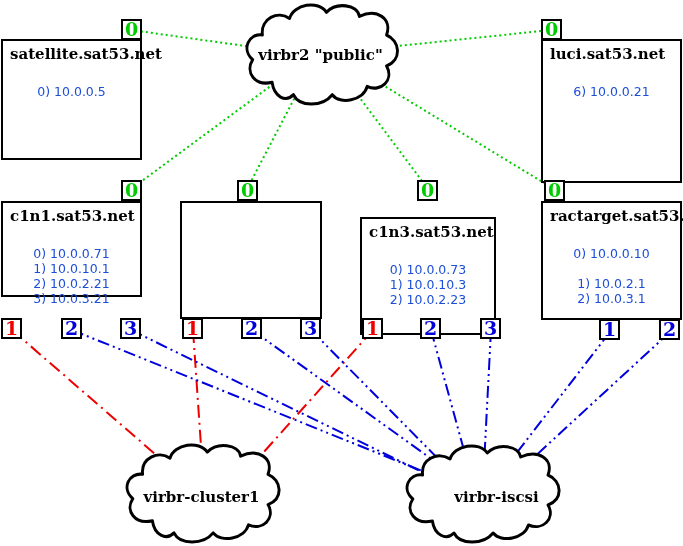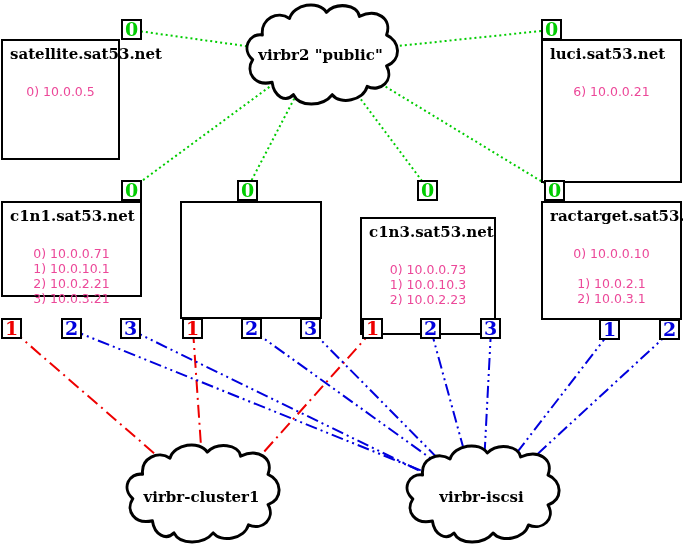--- a/index.html
+++ b/index.html
@@ -27,21 +27,21 @@
     position:absolute; box-sizing:border-box; background:#ffffff;
     border:2px solid #000000;
   }
   .node-title {
     padding:4px 0 0 7px; font:bold 15px "DejaVu Serif", serif;
     white-space:nowrap; color:#000000;
   }
   .node-ifaces { margin-top:21px; text-align:center; }
   .iface {
     font:12.5px "DejaVu Sans", sans-serif; line-height:15px; min-height:15px;
-    color:#ec4899; white-space:pre;
+    color:#1d4ed8; white-space:pre;
   }
 
   
   .port {
     position:absolute; box-sizing:border-box; width:21px; height:21px;
     background:#ffffff; border:2px solid #000000;
     font:bold 19px "DejaVu Serif", serif; line-height:16px; text-align:center;
   }
 </style>
 </head>
@@ -83,23 +83,23 @@
       <line class="link link-iscsi" x1="670" y1="332" x2="518" y2="472"></line>
     </g>
 
     <use href="#cloudShape" class="cloud" transform="translate(243,2) scale(0.97,1.03)"></use>
     <use href="#cloudShape" class="cloud" transform="translate(123,442) scale(0.98,1.01)"></use>
     <use href="#cloudShape" class="cloud" transform="translate(403,443) scale(0.98,1.0)"></use>
   </svg>
 
   <div class="cloud-label" style="left:243px; top:46px;  width:155px;">virbr2  "public"</div>
   <div class="cloud-label" style="left:123px; top:488px; width:157px;">virbr-cluster1</div>
-  <div class="cloud-label" style="left:403px; top:488px; width:157px;">virbr-iscsi</div>
+  <div class="cloud-label" style="left:418px; top:488px; width:157px;">virbr-iscsi</div>
 
-  <div class="node" style="left:1px; top:39px; width:119px; height:121px;">
+  <div class="node" style="left:1px; top:39px; width:141px; height:121px;">
     <div class="node-title">satellite.sat53.net</div>
     <div class="node-ifaces">
       <div class="iface">0) 10.0.0.5</div>
     </div>
   </div>
   <div class="port" style="left: 121px; top: 19px; color: rgb(0, 204, 0);">0</div>
 
   <div class="node" style="left:541px; top:39px; width:141px; height:144px;">
     <div class="node-title">luci.sat53.net</div>
     <div class="node-ifaces">

